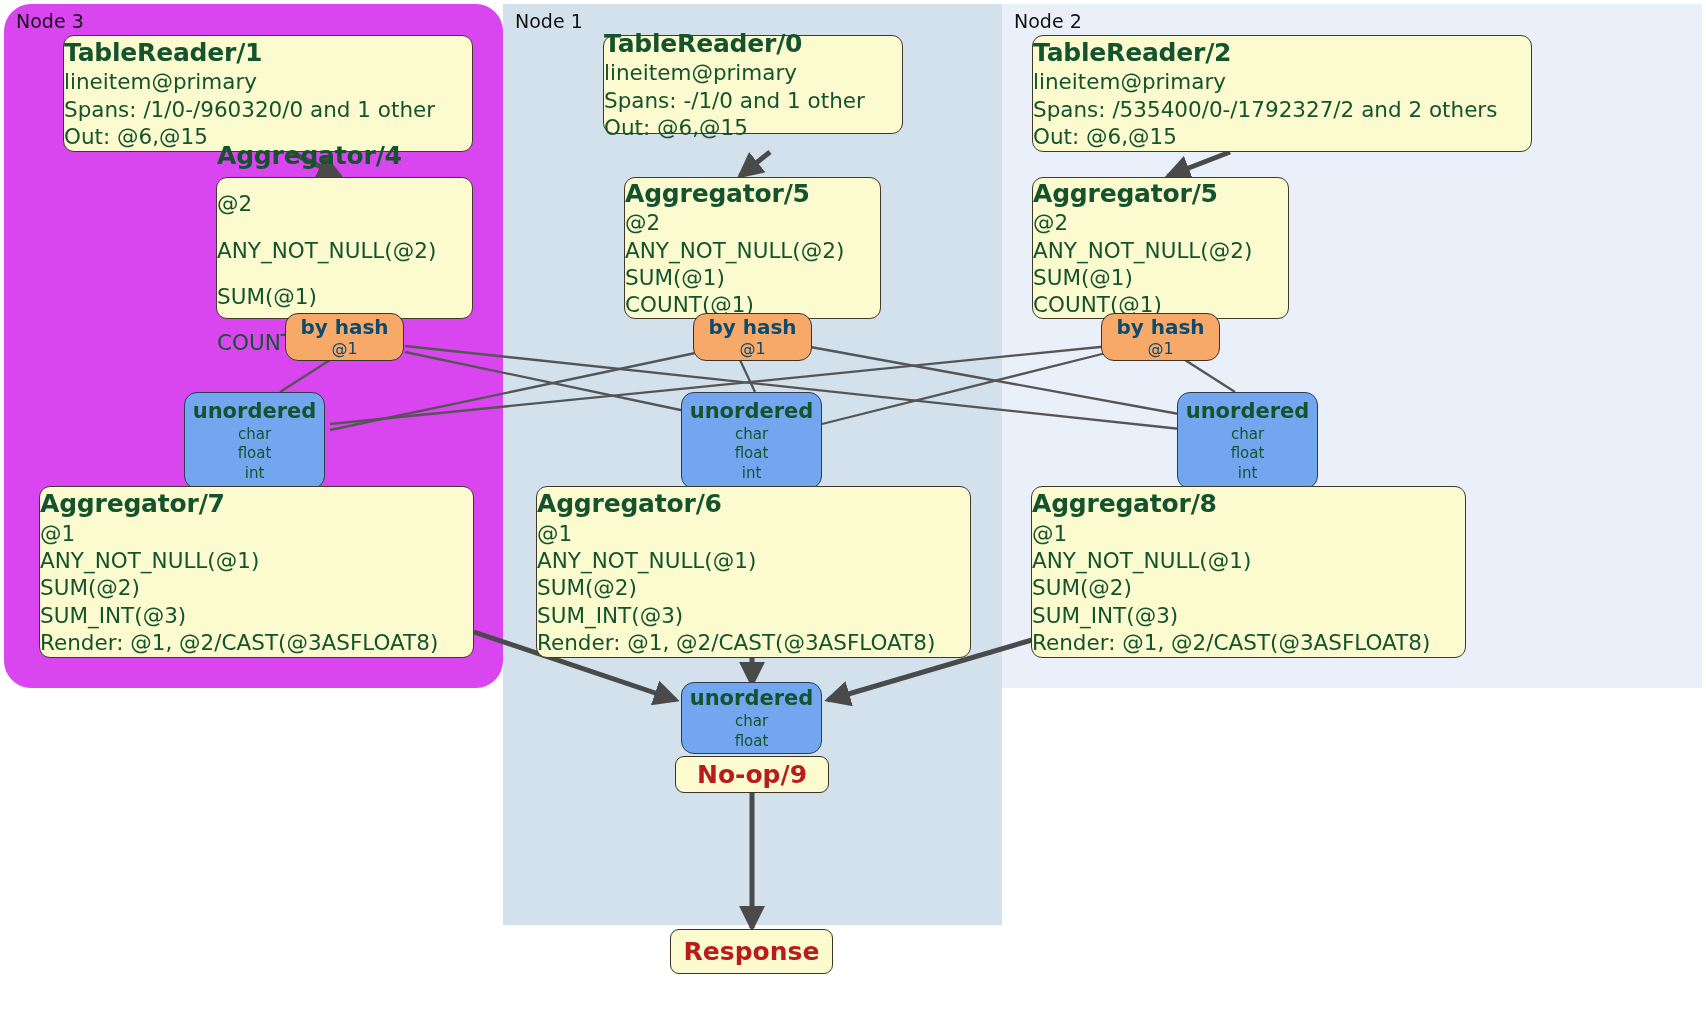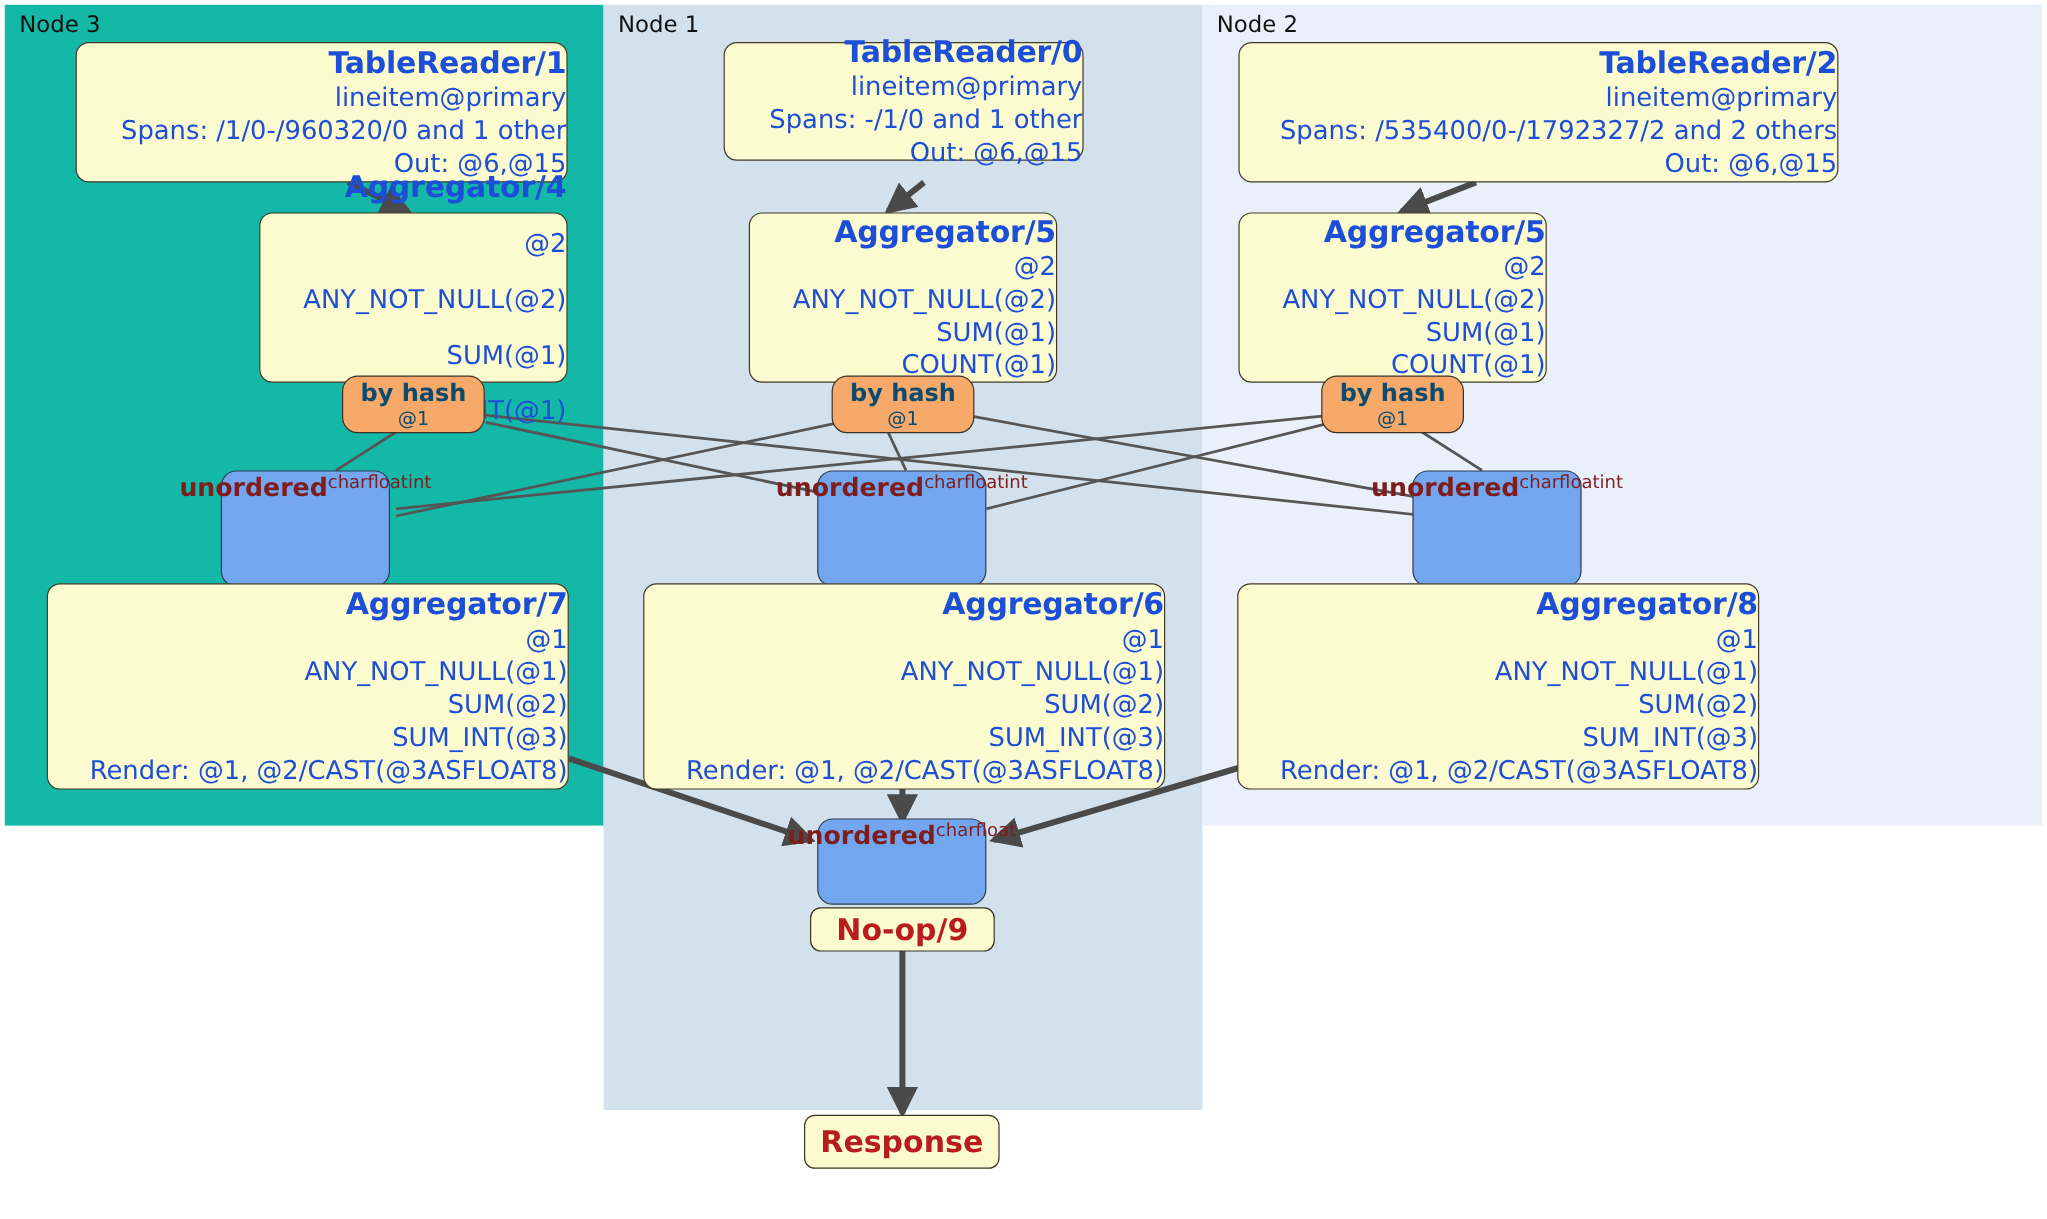--- a/index.html
+++ b/index.html
@@ -41,25 +41,25 @@
     top: 0;
     width: 1706px;
     height: 1016px;
     pointer-events: none;
   }
 
   
   .node {
     position: absolute;
     box-sizing: border-box;
-    text-align: right;
+    text-align: left;
     border: 1.6px solid #3b3326;
     border-radius: 11px;
     background: #fbfbcf;
-    color: #1d4ed8;
+    color: #14532d;
     display: flex;
     flex-direction: column;
     justify-content: center;
     line-height: 1.27;
   }
   .node .title {
     font-weight: bold;
     font-size: 25px;
     letter-spacing: -0.2px;
   }
@@ -88,24 +88,25 @@
   .router .line  { font-size: 16px; }
 
   
   .sync {
     position: absolute;
     box-sizing: border-box;
     background: #72a7f0;
     border: 1.6px solid #2d3b4e;
     border-radius: 13px;
     display: flex;
+    flex-direction: column;
     justify-content: center;
     text-align: center;
     line-height: 1.3;
-    color: #7f1d1d;
+    color: #14532d;
   }
   .sync .title { font-weight: bold; font-size: 21px; }
   .sync .line  { font-size: 15px; }
 
   
   .compact {
     position: absolute;
     box-sizing: border-box;
     border: 1.6px solid #3b3326;
     border-radius: 9px;
@@ -116,21 +117,21 @@
     font-weight: bold;
     font-size: 25px;
     color: #b91c1c;
   }
 </style>
 </head>
 <body>
 
 <div id="canvas">
 
-  <div class="region" style="left:4px; top:4px; width:499px; height:684px; background:#14b8a6;">
+  <div class="region" style="left:4px; top:4px; width:499px; height:684px; background:#d946ef;border-radius:27px;">
     <span class="region-label">Node 3</span>
   </div>
 
   <div class="region" style="left:503px; top:4px; width:499px; height:921px; background:#d3e1ec;">
     <span class="region-label">Node 1</span>
   </div>
 
   <div class="region" style="left:1002px; top:4px; width:700px; height:684px; background:#eaf0fa;">
     <span class="region-label">Node 2</span>
   </div>

